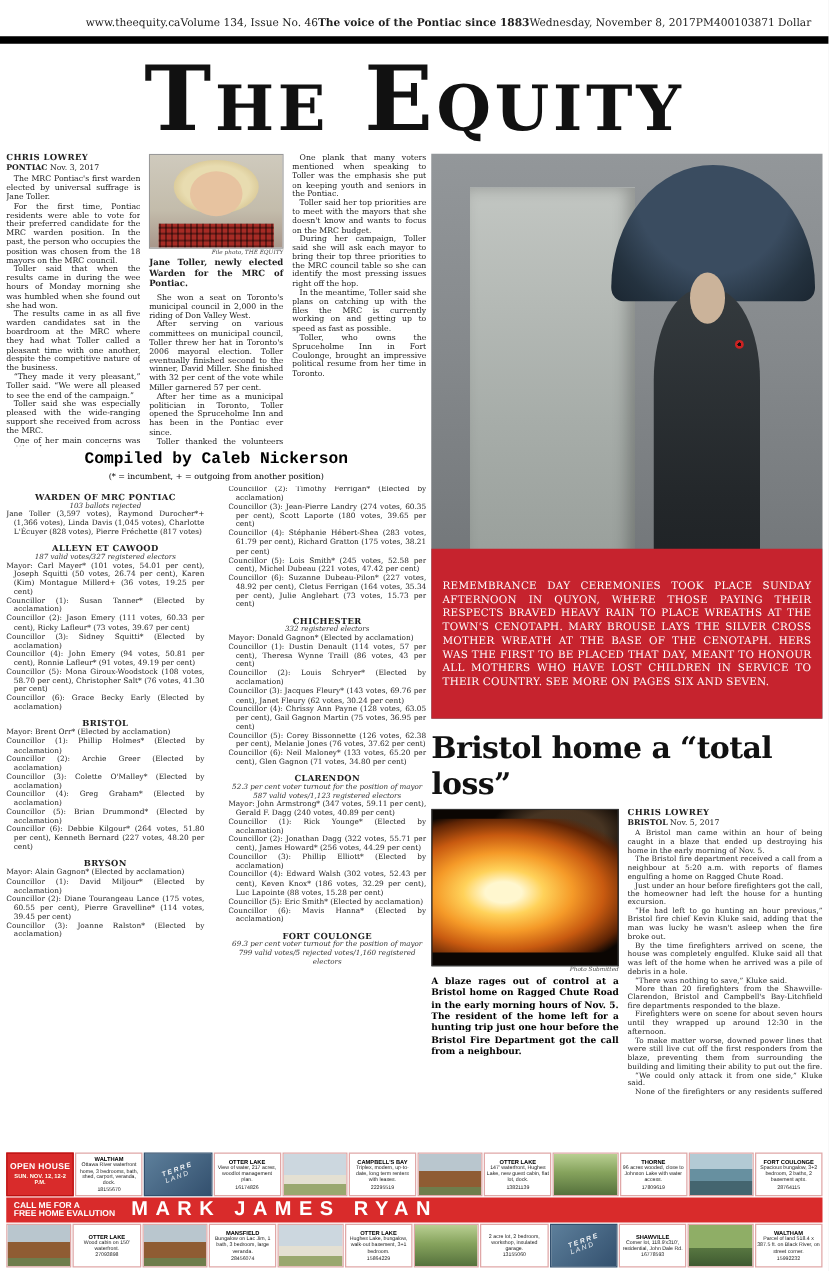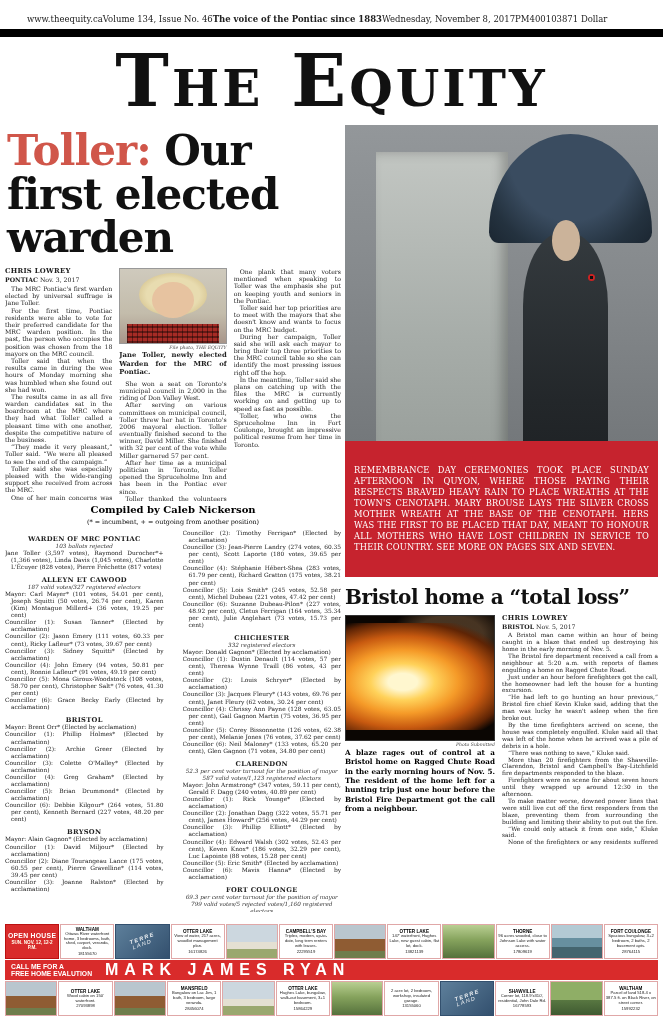--- a/index.html
+++ b/index.html
@@ -1,21 +1,21 @@
 <!DOCTYPE html>
 <html><head>
 <meta charset="utf-8">
 <style>
   * { box-sizing: border-box; margin: 0; padding: 0; }
   body { background:#e9e9e9; font-family:"DejaVu Serif", serif; }
   .page { width:663px; height:1024px; margin:0 auto; background:#fff; overflow:hidden; position:relative; }
 
   
-  .topbar { display:flex; justify-content:flex-start; align-items:flex-end;
-            padding:14px 14px 5px 27px; border-bottom:8px solid #000000; font-size:8.5px; color:#222; }
+  .topbar { display:flex; justify-content:flex-end; align-items:flex-end;
+            padding:14px 14px 5px 27px; border-bottom:6px solid #000000; font-size:8.5px; color:#222; }
   .topbar .bold { font-weight:bold; }
 
   
   .masthead { height:86px; display:flex; align-items:center; justify-content:center;
               font-family:"DejaVu Serif", serif; font-weight:bold; font-size:72px;
               font-variant:small-caps; letter-spacing:3px; color:#111; }
 
   
   .content { display:flex; padding:2px 5px 0 5px; height:800px; overflow:hidden; }
   .left-col { width:340px; padding-right:4px; }
@@ -41,42 +41,42 @@
                                repeating-linear-gradient(90deg, rgba(0,0,0,.4) 0 1.5px, transparent 1.5px 5px); }
   .photo-credit { font-size:4.6px; text-align:right; color:#444; font-style:italic; margin:1px 0; }
   .jane-caption { font-weight:bold; font-size:6.8px; line-height:1.25; text-align:justify; margin-bottom:3px; }
 
   
   .e-title { font-family:"Liberation Sans", sans-serif; font-style:italic; font-size:36px; letter-spacing:-1px; color:#2a2a2a; margin:10px 0 4px 2px; white-space:nowrap; }
   .poppy-zero { position:relative; }
   .poppy-zero::after { content:""; position:absolute; left:-1px; top:9px; width:21px; height:21px; border-radius:50%;
                        background:radial-gradient(circle at 50% 50%, #151515 0 27%, #c32428 30% 72%, #a61d20 100%); }
   .e-meta { text-align:center; margin:2px 0 4px 0; }
-  .e-compiled { font-weight:bold; font-size:10px; }
+  .e-compiled { font-weight:bold; font-size:13px;font-family:Liberation Mono, monospace; }
   .e-legend { font-size:6.4px; margin-top:3px; }
   .e-cols { display:flex; gap:19px; height:382px; overflow:hidden; }
   .e-col { flex:1; font-size:5.9px; line-height:1.2; color:#222; overflow:hidden; }
   .e-col .l { text-indent:-6px; padding-left:6px; text-align:justify; }
   .e-col .h { font-weight:bold; text-align:center; font-size:6.7px; margin-top:5px; letter-spacing:.3px; }
   .e-col .s { font-style:italic; text-align:center; font-size:5.7px; color:#333; }
 
   
   .r-photo { height:452px; position:relative; background:linear-gradient(180deg,#93979a 0%, #85898c 35%, #74787b 70%, #6a6e71 100%); overflow:hidden; }
   .rp-stone { position:absolute; left:10%; top:6%; width:42%; height:74%; background:linear-gradient(180deg,#c2c6c2 0%,#a7ada9 55%,#959b97 100%); box-shadow:inset -6px 0 12px rgba(0,0,0,.25); }
   .rp-umbrella { position:absolute; right:2%; top:2%; width:52%; height:24%; border-radius:50% 50% 6% 6% / 90% 90% 10% 10%; background:radial-gradient(ellipse at 50% 10%, #3a4c60 0 55%, #24323f 80%, #1b2631 100%); }
   .rp-person { position:absolute; right:16%; top:24%; width:27%; height:62%; border-radius:45% 45% 10% 10% / 26% 26% 6% 6%; background:linear-gradient(180deg,#343a3e 0%, #23272a 60%, #1b1e21 100%); }
   .rp-head { position:absolute; right:25%; top:21%; width:9%; height:9%; border-radius:50%; background:#cbb39a; }
   .rp-poppy { position:absolute; right:20%; top:33%; width:7px; height:7px; border-radius:50%; background:radial-gradient(circle,#111 0 30%, #c22 32%); }
   .rp-wreath { position:absolute; left:34%; bottom:13%; width:34px; height:34px; border-radius:50%; border:7px solid #2e5231; box-shadow:0 0 0 1px #1d351f; }
   .rp-credit { position:absolute; right:4px; bottom:112px; color:#fff; font-size:4.8px; font-style:italic; text-shadow:0 0 2px #000; }
   .red-box { position:absolute; left:0; right:0; bottom:0; background:#c6232e; color:#fff; padding:24px 9px;
              font-size:8.3px; line-height:1.33; font-weight:500; text-align:justify; letter-spacing:.2px; }
 
   
-  .bristol-head { font-size:20px; letter-spacing:-.5px; color:#111; margin:8px 0 6px 0; }
+  .bristol-head { font-size:24px; letter-spacing:-.5px; color:#111; margin:8px 0 6px 0; }
   .bristol-row { display:flex; gap:7px; height:230px; overflow:hidden; }
   .fire-stack { width:150px; flex:none; }
   .fire-photo { height:126px; position:relative; background:#0b0603; overflow:hidden; border:.5px solid #333; }
   .flame-core { position:absolute; left:-12%; top:6%; width:120%; height:86%;
                 background:radial-gradient(ellipse at 42% 55%, #fff7cf 0 10%, #ffd25a 22%, #f59a28 38%, #c85a10 55%, #5e2405 72%, transparent 80%); }
   .flame-smoke { position:absolute; right:-10%; top:-12%; width:80%; height:55%;
                  background:radial-gradient(ellipse, rgba(120,90,60,.55) 0 40%, transparent 70%); }
   .fire-caption { font-weight:bold; font-size:7.2px; line-height:1.3; text-align:justify; }
   .bristol-text { flex:1; font-size:5.9px; line-height:1.17; text-align:justify; color:#222; overflow:hidden; }
   .bristol-text p { text-indent:6px; }
@@ -129,21 +129,20 @@
     <span>Wednesday, November 8, 2017</span>
     <span>PM40010387</span>
     <span>1 Dollar</span>
   </div>
 
   <div class="masthead">The Equity</div>
 
   <div class="content">
 
     <div class="left-col">
-      <h1 class="toller-head"><span class="red">Toller:</span><span> Our first elected warden</span></h1>
 
       <div class="story-cols">
         <div class="scol">
           <div class="byline">CHRIS LOWREY</div>
           <div class="dateline"><span class="place">PONTIAC</span><span> Nov. 3, 2017</span></div>
           <div>
               <p>The MRC Pontiac's first warden elected by universal suffrage is Jane Toller.</p>
               <p>For the first time, Pontiac residents were able to vote for their preferred candidate for the MRC warden position. In the past, the person who occupies the position was chosen from the 18 mayors on the MRC council.</p>
               <p>Toller said that when the results came in during the wee hours of Monday morning she was humbled when she found out she had won.</p>
               <p>The results came in as all five warden candidates sat in the boardroom at the MRC where they had what Toller called a pleasant time with one another, despite the competitive nature of the business.</p>

